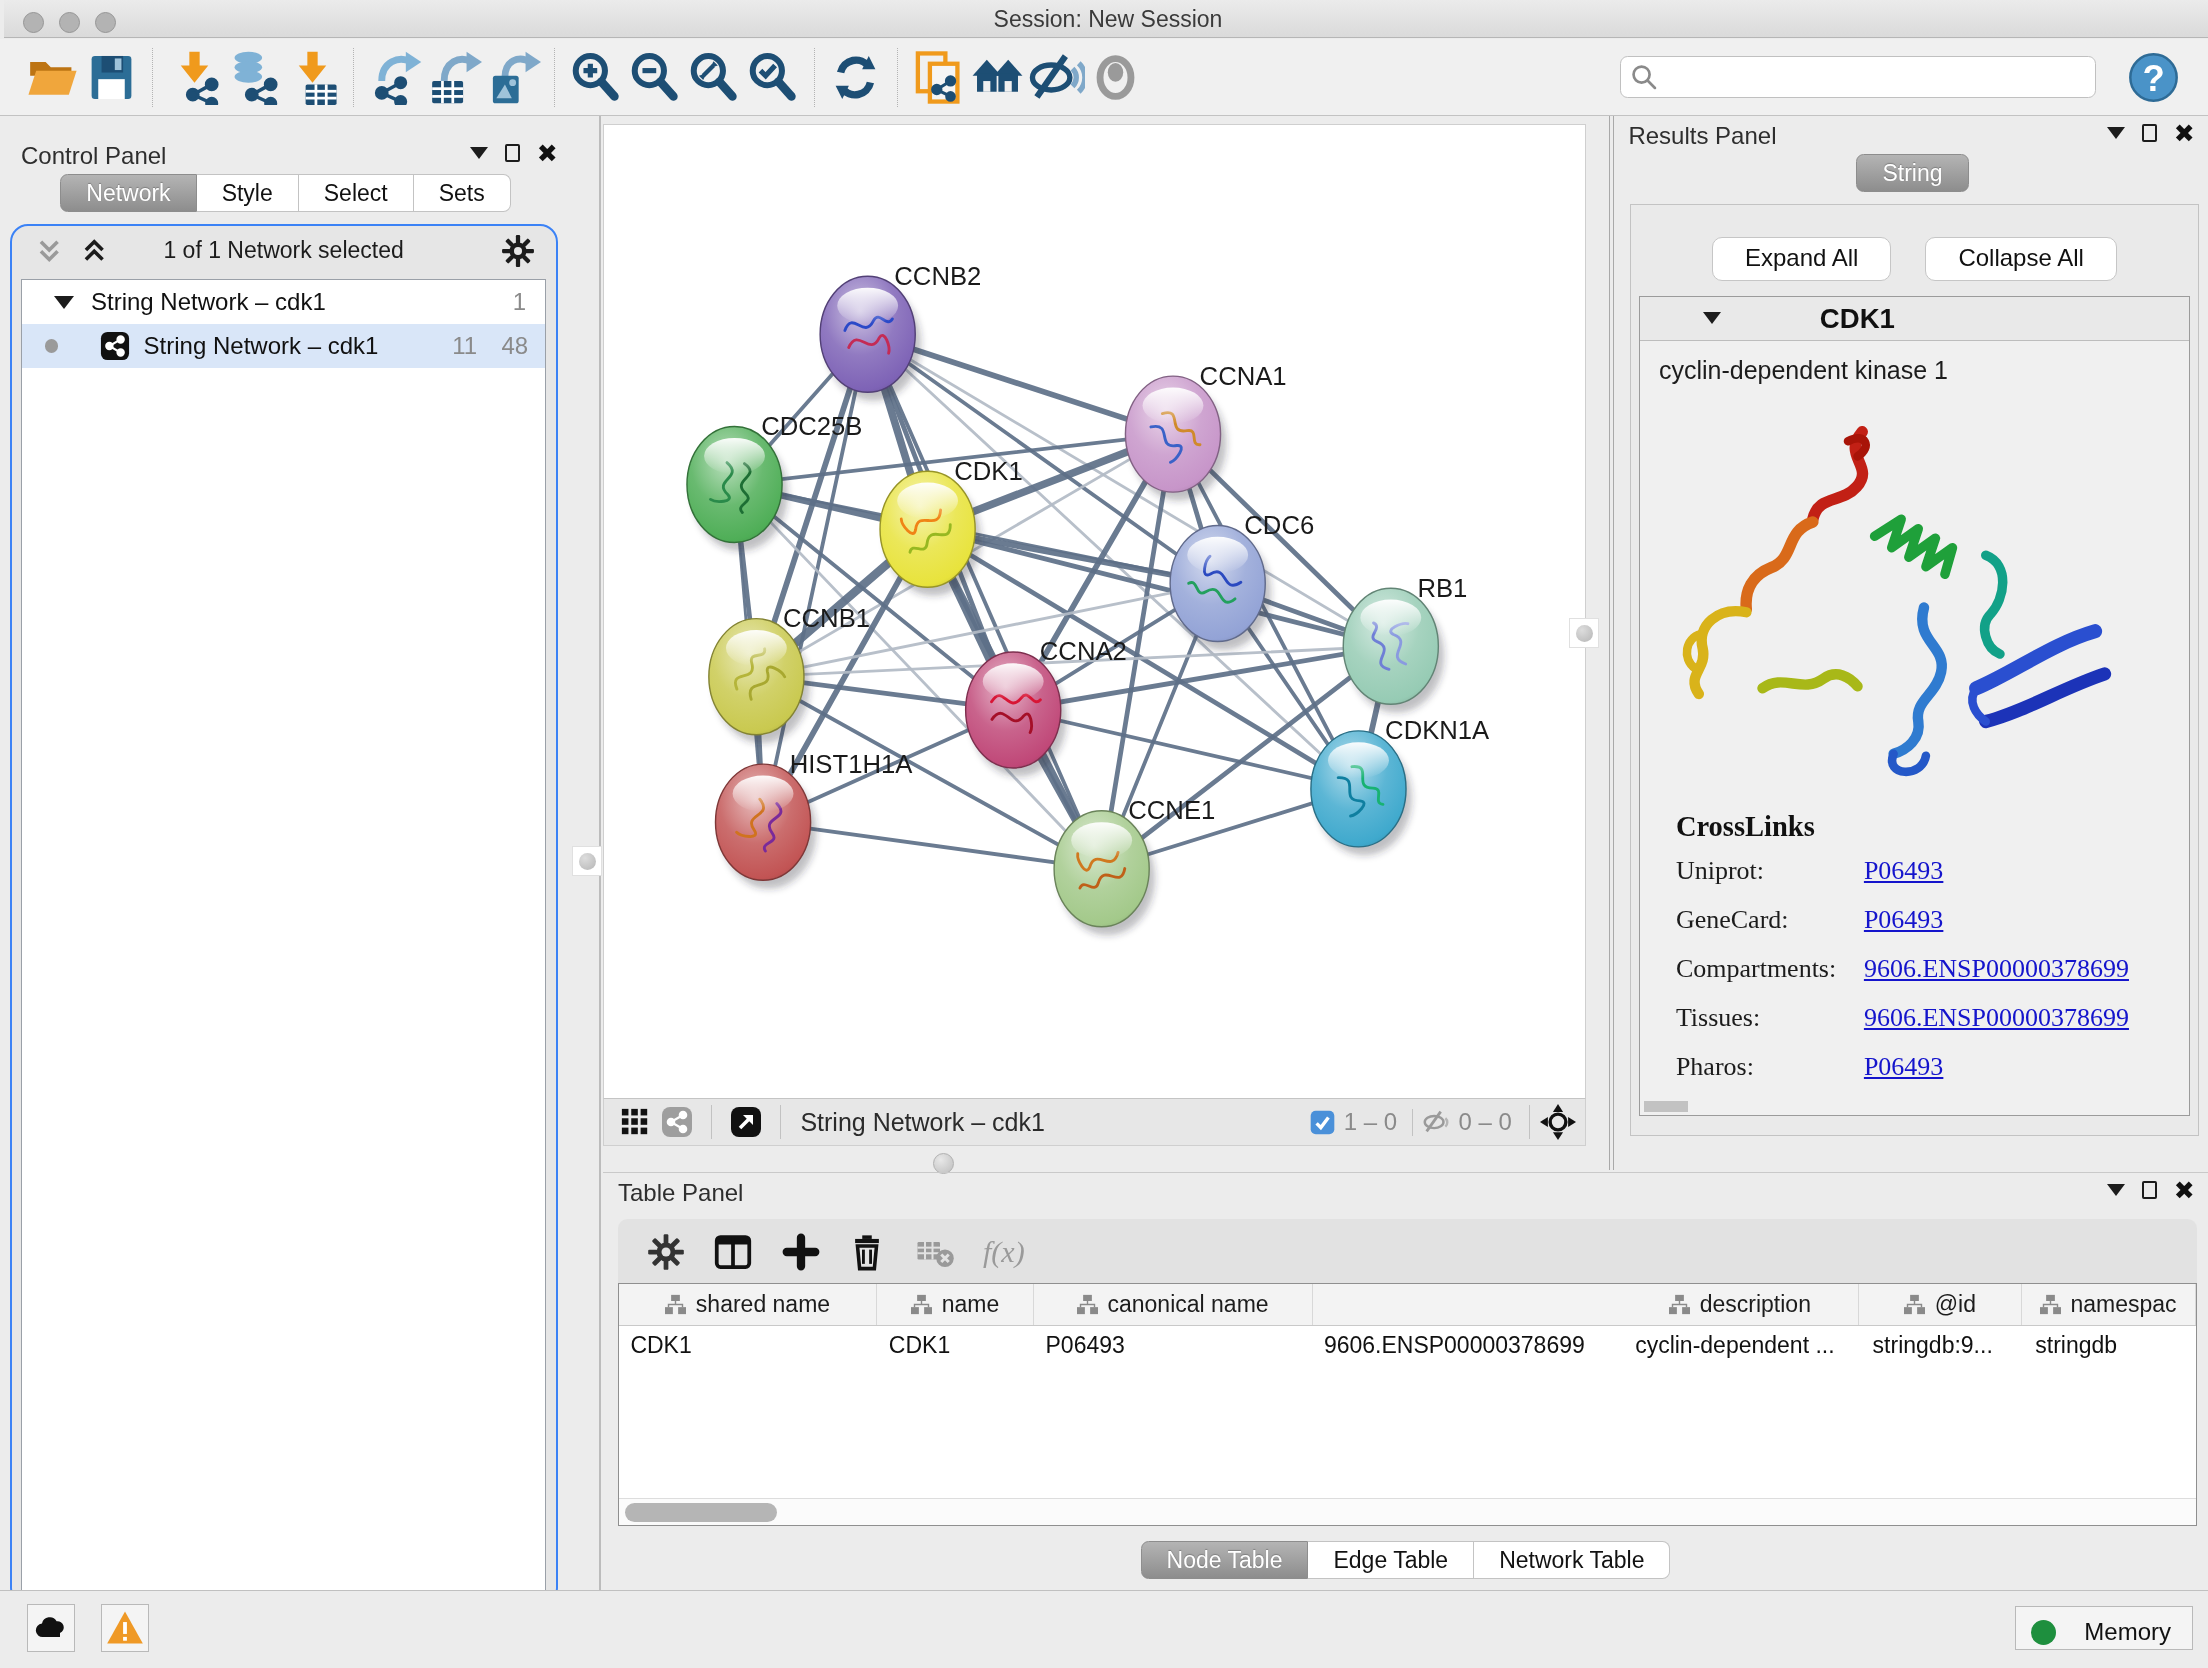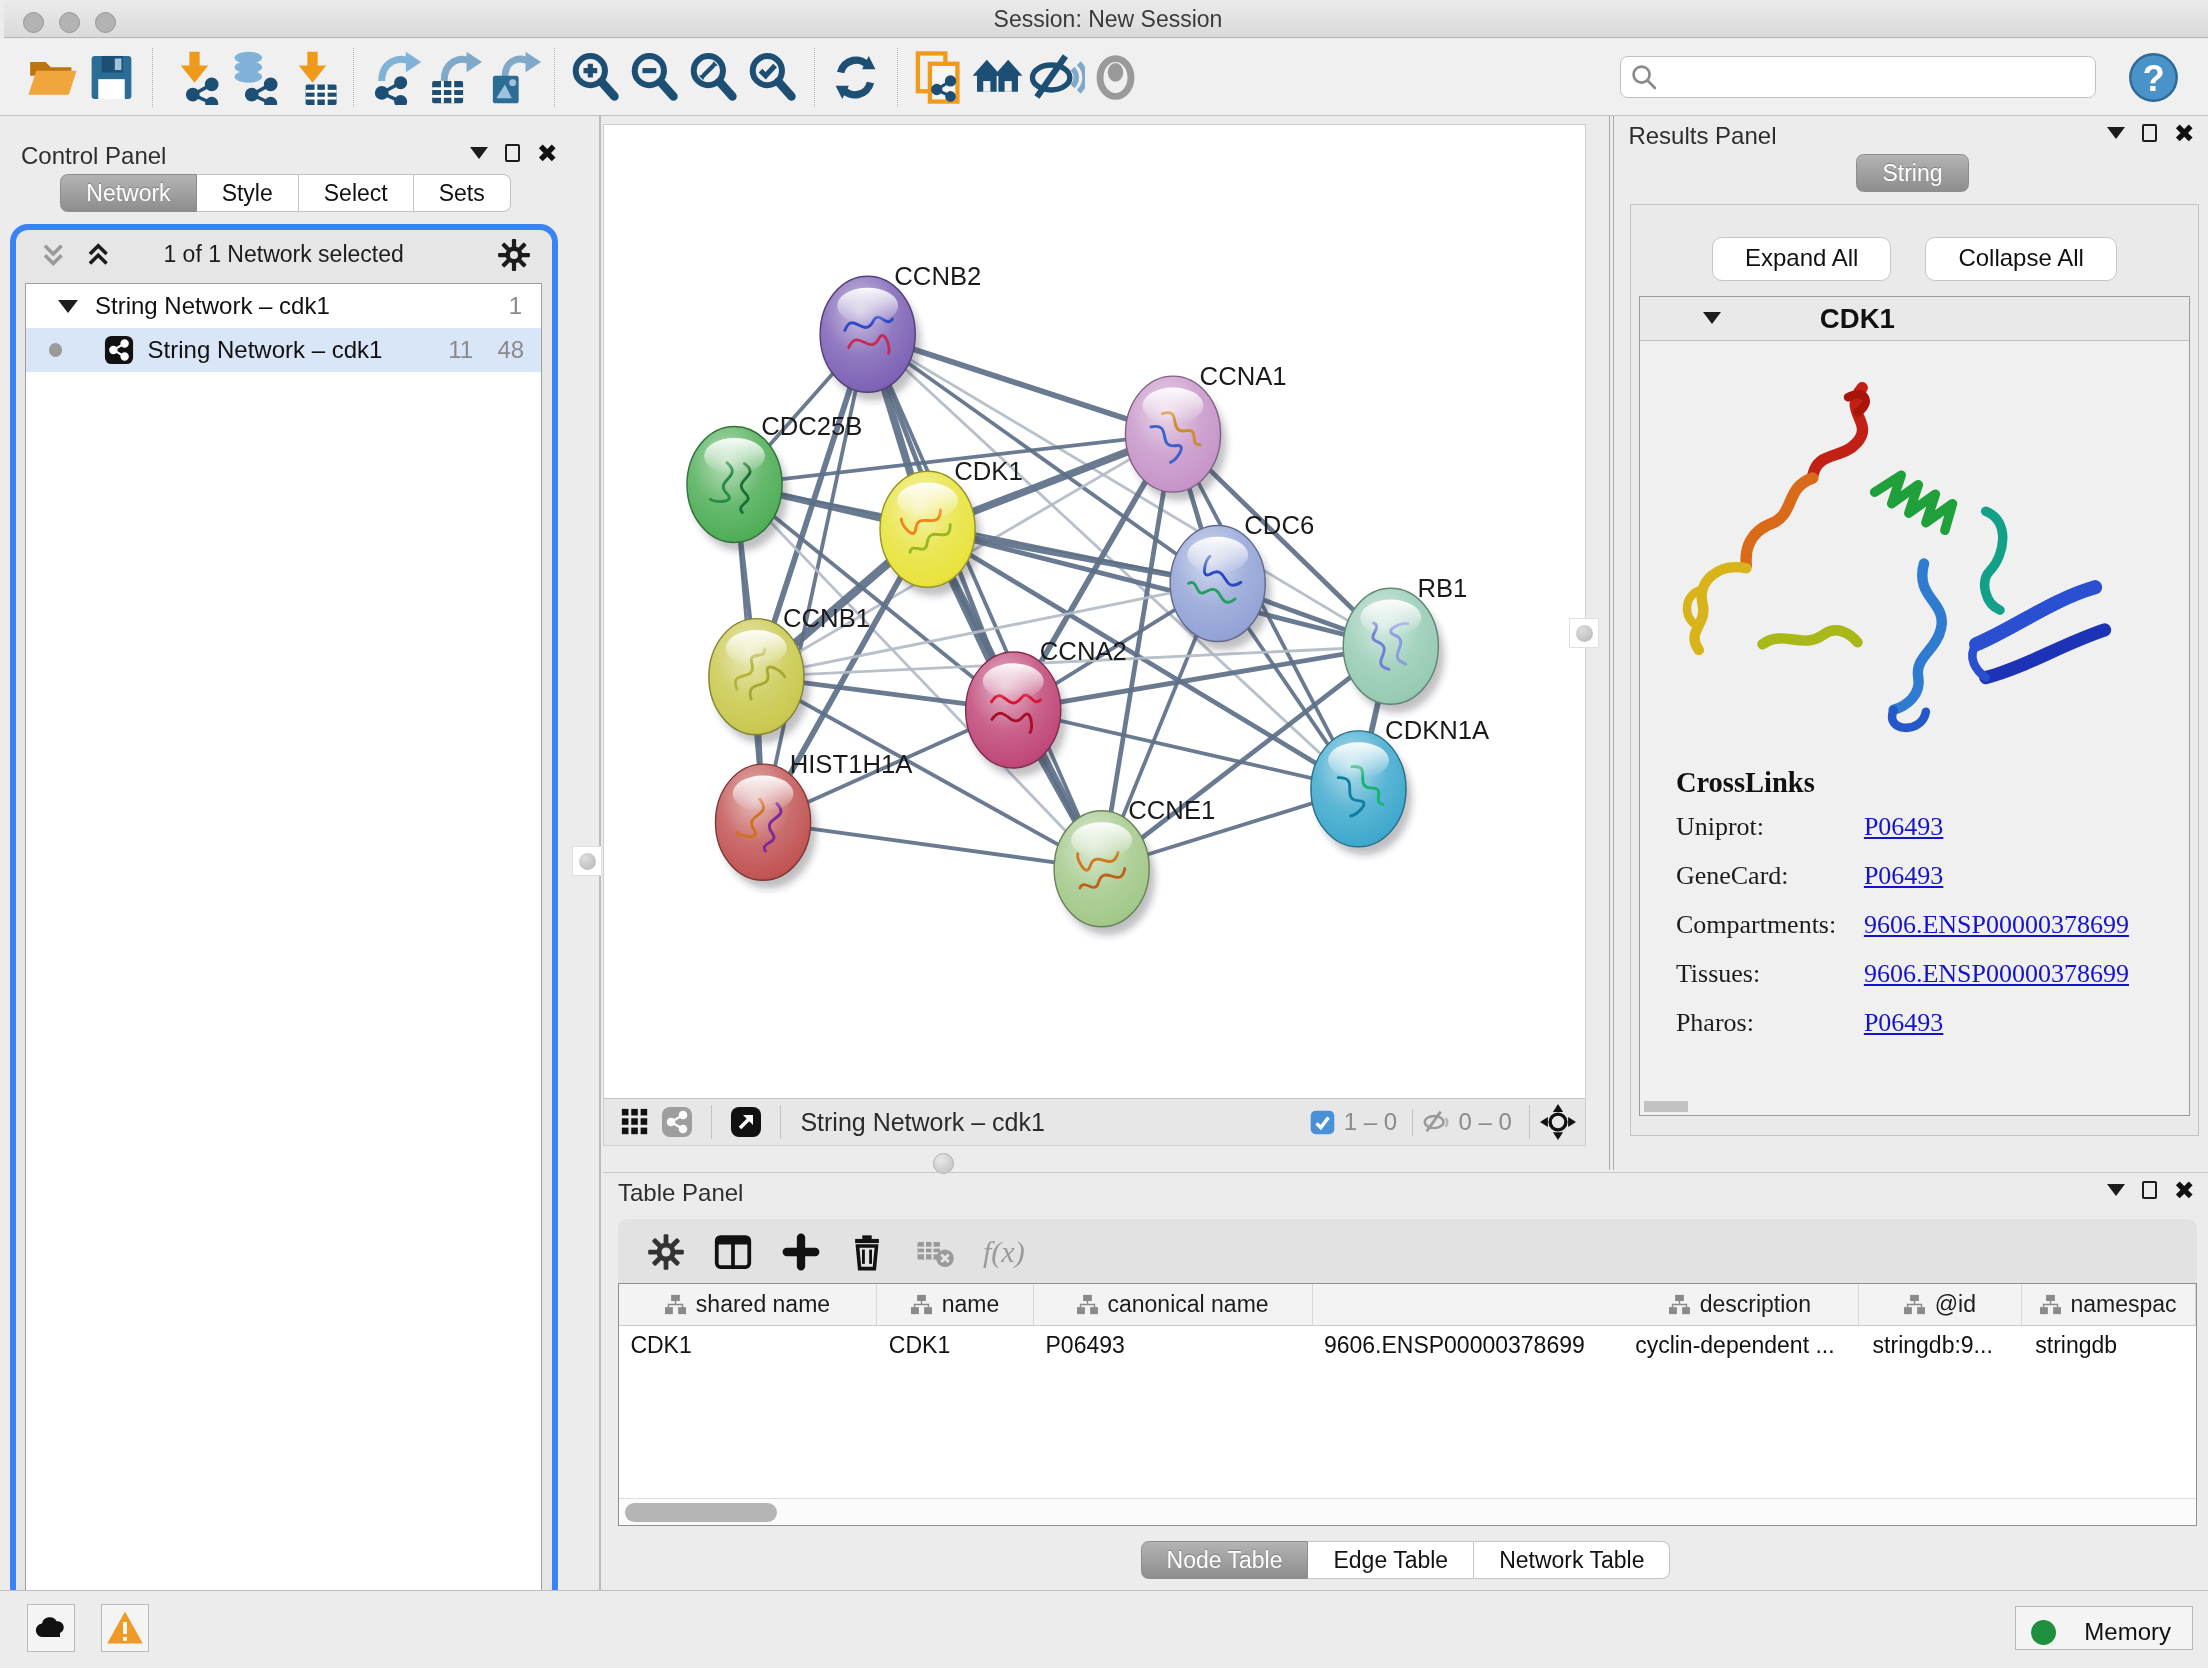--- a/index.html
+++ b/index.html
@@ -44,21 +44,21 @@
 
   .seg { display:flex; justify-content:center; }
   .seg .seg-btn { height:38px; line-height:36px; padding:0 25px; font-size:23px; background:#fff;
     border:1px solid #c3c3c3; border-left:none; color:#111; cursor:default; }
   .seg .seg-btn:first-child { border-left:1px solid #c3c3c3; border-radius:7.6px 0 0 7.6px; }
   .seg .seg-btn:last-child { border-radius:0 7.6px 7.6px 0; }
   .seg .seg-btn.active { background:linear-gradient(#b4b4b4,#8d8d8d); color:#fff; border-color:#8d8d8d;
     text-shadow:0 -1px 1px rgba(0,0,0,.25); }
 
   .cp-inner { position:absolute; left:9.5px; right:13.3px; top:88px; bottom:3.8px;
-    background:#e6e6e6; border:6px solid #3b82f6; border-radius:18px; }
+    background:#e6e6e6; border:2px solid #3b82f6; border-radius:18px; }
   .cp-statusrow { position:relative; height:49px; }
   .cp-status { position:absolute; left:0; right:0; top:11.4px; text-align:center; font-size:23px; color:#1c1c1c; }
   .cp-chevrons { position:absolute; left:23px; top:11.4px; display:flex; gap:17px; }
   .cp-gear { position:absolute; right:21px; top:7.6px; }
   .cp-tree { position:absolute; left:9.5px; right:9.5px; top:53px; bottom:7.6px; background:#fff;
     border:1.9px solid #9aa0a8; overflow:hidden; }
   .tree-row { position:relative; height:44px; display:flex; align-items:center; font-size:24px; color:#111; }
   .tree-row.selected { background:#d9e6f8; }
   .tree-count { position:absolute; color:#8a8a8a; font-size:24px; }
 
@@ -738,20 +738,21 @@
       <div class="rp-container">
         <div class="rp-buttons">
           <span class="rp-btn">Expand All</span>
           <span class="rp-btn">Collapse All</span>
         </div>
         <div class="rp-section">
           <div class="rp-sec-head">
             <span class="rp-sec-tri glyph-tri"></span>
             <span class="rp-sec-title">CDK1</span>
           </div>
+          <div class="rp-desc">cyclin-dependent kinase 1</div>
           <svg width="533" height="418" viewBox="0 0 560 440" style="display:block;margin:3.8px auto 0 auto">
             <g fill="none" stroke-linecap="round">
               <path d="M225,45 c-22,26 14,36 -6,58 c-16,18 -40,8 -46,34" stroke="#c22015" stroke-width="12"></path>
               <path d="M210,55 c18,-10 26,6 10,16" stroke="#a81408" stroke-width="9"></path>
               <path d="M173,140 c-30,10 -18,38 -44,48 c-20,8 -28,24 -26,44" stroke="#d96a1a" stroke-width="12"></path>
               <path d="M103,235 c-30,-6 -52,14 -46,38 c5,22 -18,28 -4,48" stroke="#d9b31a" stroke-width="11"></path>
               <path d="M55,258 c-16,4 -20,26 -6,36" stroke="#d9b31a" stroke-width="9"></path>
               <path d="M120,315 c22,-16 42,6 64,-10 c14,-10 28,-2 36,8" stroke="#a8b818" stroke-width="11"></path>
               <path d="M238,155 l28,-18 l-10,30 l28,-20 l-10,30 l28,-20 l-10,30 l28,-20 l-8,28" stroke="#1fa03a" stroke-width="10" stroke-linejoin="round"></path>
               <path d="M290,230 c-10,36 24,40 18,68 c-5,24 -28,30 -24,52 c3,18 -12,30 -26,34" stroke="#2f7bd0" stroke-width="11"></path>

